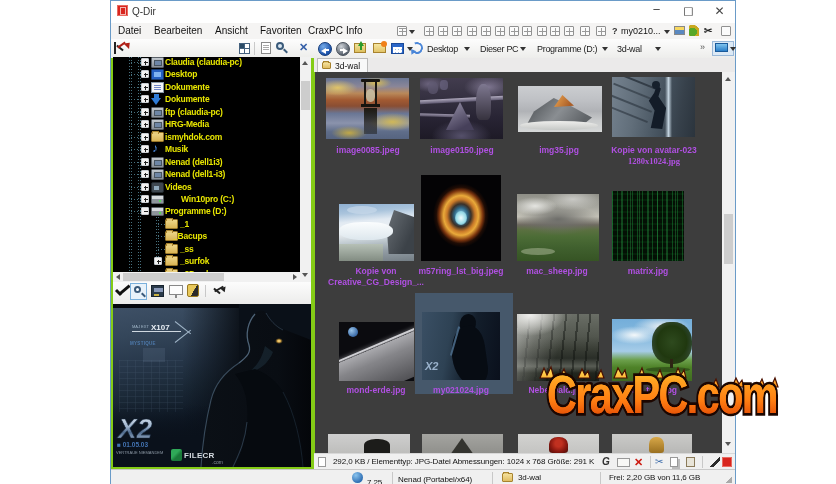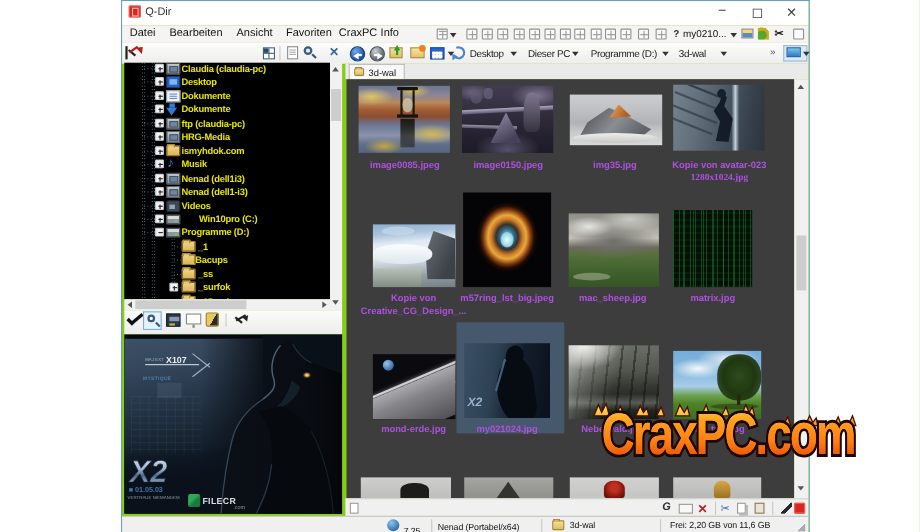--- a/index.html
+++ b/index.html
@@ -510,20 +510,21 @@
         <div class="lab" style="left:187px;top:313px;width:110px;">Nebelwald.jpg</div>
         <div class="lab" style="left:282px;top:313px;width:110px;">oak_tree.jpg</div>
       </div>
 <div id="rvs">
 <span class="sb-ar" style="left:3px;top:5px;border-left:3.5px solid transparent;border-right:3.5px solid transparent;border-bottom:4px solid #555;"></span>
 <div class="sthumb" style="left:2px;top:142px;width:9px;height:50px;"></div>
 <span class="sb-ar" style="left:3px;top:370px;border-left:3.5px solid transparent;border-right:3.5px solid transparent;border-top:4px solid #555;"></span>
 </div>
 <div id="rstat">
 <span style="position:absolute;left:4px;top:3px;width:8px;height:10px;background:#fff;border:1px solid #999;"></span>
+<span style="position:absolute;left:19px;top:3px;">292,0 KB / Elementtyp: JPG-Datei Abmessungen: 1024 x 768 Größe: 291 K</span>
 <span style="position:absolute;left:288px;top:2px;font-size:10px;font-weight:700;color:#333;font-style:italic;">G</span>
 <span style="position:absolute;left:303px;top:4px;width:13px;height:9px;background:#f8f8f6;border:1px solid #999;"></span>
 <span style="position:absolute;left:320px;top:2px;color:#cc1a10;font-weight:700;font-size:11px;">✕</span>
 <span class="vsep" style="left:336px;"></span>
 <span style="position:absolute;left:341px;top:2px;color:#3a6aaa;font-size:10px;">✂</span>
 <span style="position:absolute;left:356px;top:3px;width:8px;height:10px;background:#fff;border:1px solid #999;box-shadow:2px 2px 0 #bbb;"></span>
 <span style="position:absolute;left:372px;top:3px;width:9px;height:10px;background:#e8e4d8;border:1px solid #8a7a5a;"></span>
 <span class="vsep" style="left:388px;"></span>
 <span style="position:absolute;left:396px;top:3px;width:10px;height:10px;background:linear-gradient(135deg,transparent 45%,#2a2a2a 46% 68%,transparent 69%);"></span>
 <span style="position:absolute;left:408px;top:3px;width:10px;height:10px;background:#d8251e;border-radius:1px;box-shadow:inset 0 0 0 1px #e96a60;"></span>

